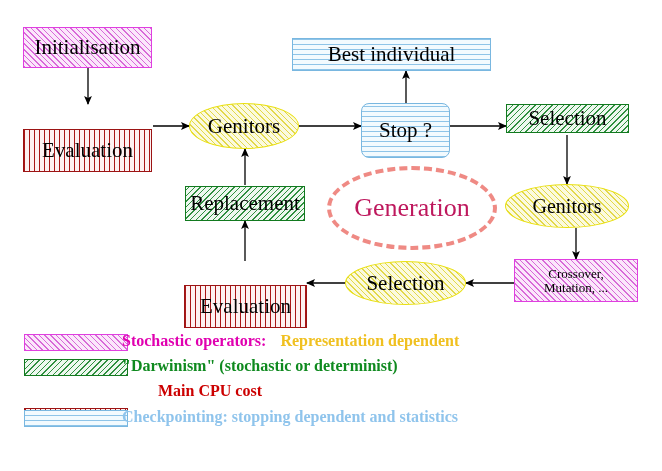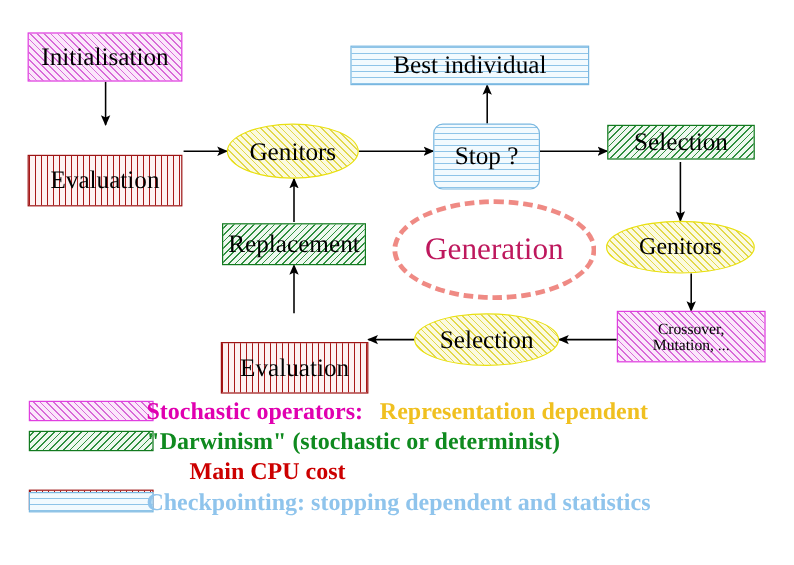--- a/index.html
+++ b/index.html
@@ -48,21 +48,21 @@
   .ellipse{border-radius:50%;}
   .rounded{border-radius:8px;}
   .dashed-ellipse{
     border:4px dashed #ef8a84;border-radius:50%;background:transparent;
   }
 
   
   #legend{position:absolute;left:0;top:330px;width:662px;z-index:5;}
   .legend-row{position:relative;height:24px;margin:0;}
   .swatch{position:absolute;left:24px;width:104px;height:17px;box-sizing:border-box;}
-  .legend-text{position:absolute;left:122px;top:-1px;font-size:20px;
+  .legend-text{position:absolute;left:122px;top:-1px;font-size:16px;
                font-family:"Liberation Serif", serif;white-space:nowrap;}
   .lt-magenta{color:#e000b0;font-weight:bold;}
   .lt-gold{color:#f0c020;font-weight:bold;}
   .lt-green{color:#0f8a1f;font-weight:bold;}
   .lt-red{color:#cc0000;font-weight:bold;}
   .lt-blue{color:#8fc4ec;font-weight:bold;}
   .legend-seg{display:inline-block;}
   .gap{display:inline-block;width:14px;}
 </style>
 </head>

